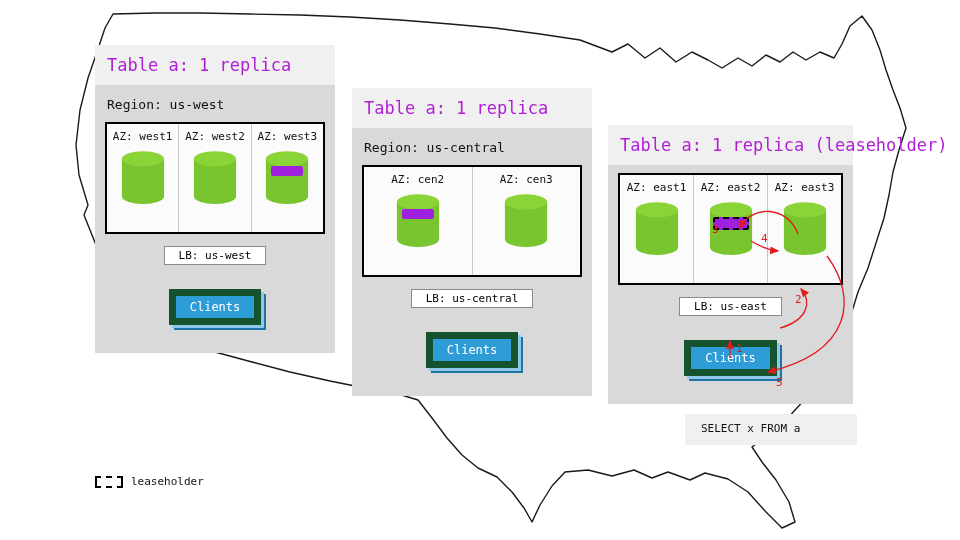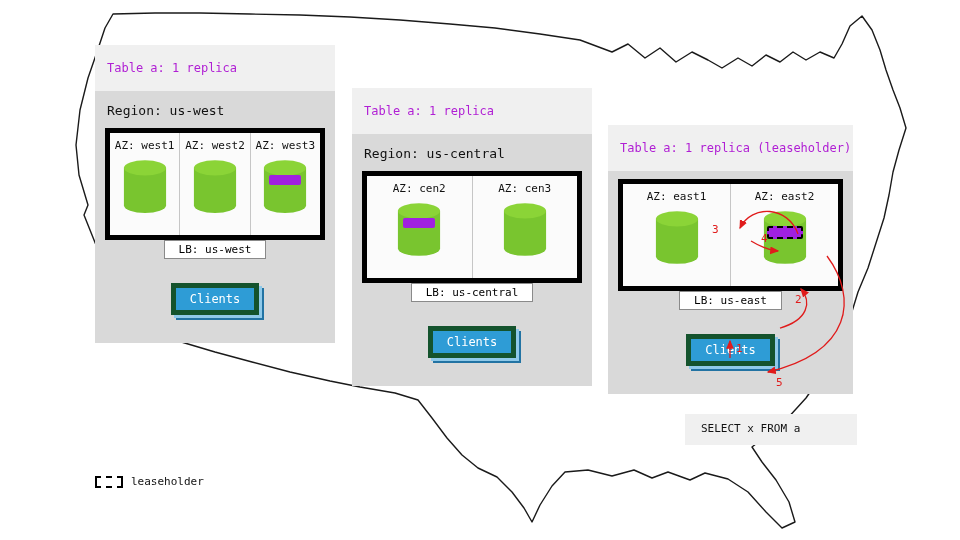--- a/index.html
+++ b/index.html
@@ -1,37 +1,37 @@
 <!DOCTYPE html>
 <html style="--accent_title: #b01fd4; --replica: #a020e0; --cylinder_body: #79c52f; --cylinder_top: #8bd437; --clients: #2e9cd6; --arrow: #e01b1b;"><head>
 <meta charset="utf-8">
 <style>
   *{margin:0;padding:0;box-sizing:border-box}
   html,body{background:#fff}
   body{font-family:"DejaVu Sans Mono","Liberation Mono",monospace}
   .stage{position:relative;width:960px;height:540px;overflow:hidden;background:#fff}
   .map-svg{position:absolute;left:0;top:0;z-index:0}
   .panel{position:absolute;background:#d9d9d9;z-index:2}
-  .panel-header{height:46px;background:#f0f0f0;display:flex;align-items:center;padding:0 12px;
-    font-size:12px;color:var(--accent_title,#b01fd4);white-space:nowrap}
+  .panel-header{height:40px;background:#f0f0f0;display:flex;align-items:center;padding:0 12px;
+    font-size:17px;color:var(--accent_title,#b01fd4);white-space:nowrap}
   .panel-body{padding:8px 10px 28px}
   .region-title{font-size:13px;color:#111;margin:4px 0 10px 2px;white-space:nowrap}
-  .az-row{display:flex;background:#fbfbfb;border:5px solid #000000;height:112px}
+  .az-row{display:flex;background:#fbfbfb;border:2px solid #000000;height:112px}
   .az-cell{flex:1;display:flex;flex-direction:column;align-items:center;padding-top:6px;
     border-right:1px solid #c6c6c6;position:relative}
   .az-cell:last-child{border-right:none}
   .az-label{font-size:11px;color:#111;margin-bottom:6px;white-space:nowrap}
   .cyl-wrap{position:relative;width:46px;height:58px}
   .band{position:absolute;left:50%;transform:translateX(-50%);top:17px;width:32px;height:10px;
     background:var(--replica,#a020e0);border-radius:2px;z-index:3}
   .band.leaseholder{width:36px;height:13px;border:2px dashed #000}
-  .lb-box{width:fit-content;margin:0 auto 0;background:#fff;border:1px solid #8a8a8a;
+  .lb-box{width:fit-content;margin:12px auto 0;background:#fff;border:1px solid #8a8a8a;
     padding:2px 14px;font-size:11px;white-space:nowrap}
   .clients{width:fit-content;margin:24px auto 0;background:var(--clients,#2e9cd6);color:#fff;
-    border:5px solid #14532d;padding:4px 14px;font-size:12px;
+    border:7px solid #14532d;padding:4px 14px;font-size:12px;
     box-shadow:3px 3px 0 #8fc9e9,5px 5px 0 #2273a3}
   .query-box{position:absolute;left:685px;top:414px;width:172px;background:#f0f0f0;
     padding:7px 16px;font-size:11px;line-height:1.5;color:#111;z-index:2}
   .legend{position:absolute;left:95px;top:475px;display:flex;align-items:flex-end;z-index:2}
   .legend-swatch{width:28px;height:12px;border:2px dashed #000;background:#fff;margin-right:8px}
   .legend-label{font-size:11px;color:#111}
   .arrows{position:absolute;left:0;top:0;z-index:4;pointer-events:none}
   .arrow-path{fill:none;stroke:var(--arrow,#e01b1b);stroke-width:1.3}
   .arrow-num{font-family:"DejaVu Sans Mono",monospace;font-size:11px;fill:var(--arrow,#e01b1b)}
 </style>
@@ -147,20 +147,29 @@
           </div>
         </div>
         <div class="az-cell">
           <div class="az-label">AZ: east2</div>
           <div class="cyl-wrap">
             <svg width="46" height="58" viewBox="0 0 48 58">
               <path d="M2,9 L2,48 A22,8 0 0 0 46,48 L46,9 Z" fill="#79c52f"></path>
               <ellipse cx="24" cy="9" rx="22" ry="8" fill="#8bd437"></ellipse>
             </svg>
             <div class="band leaseholder"></div>
+          </div>
+        </div>
+        <div class="az-cell">
+          <div class="az-label">AZ: east3</div>
+          <div class="cyl-wrap">
+            <svg width="46" height="58" viewBox="0 0 48 58">
+              <path d="M2,9 L2,48 A22,8 0 0 0 46,48 L46,9 Z" fill="#79c52f"></path>
+              <ellipse cx="24" cy="9" rx="22" ry="8" fill="#8bd437"></ellipse>
+            </svg>
           </div>
         </div>
       </div>
       <div class="lb-box">LB: us-east</div>
       <div class="clients">
         <span>Clients</span>
       </div>
     </div>
   </div>
 

